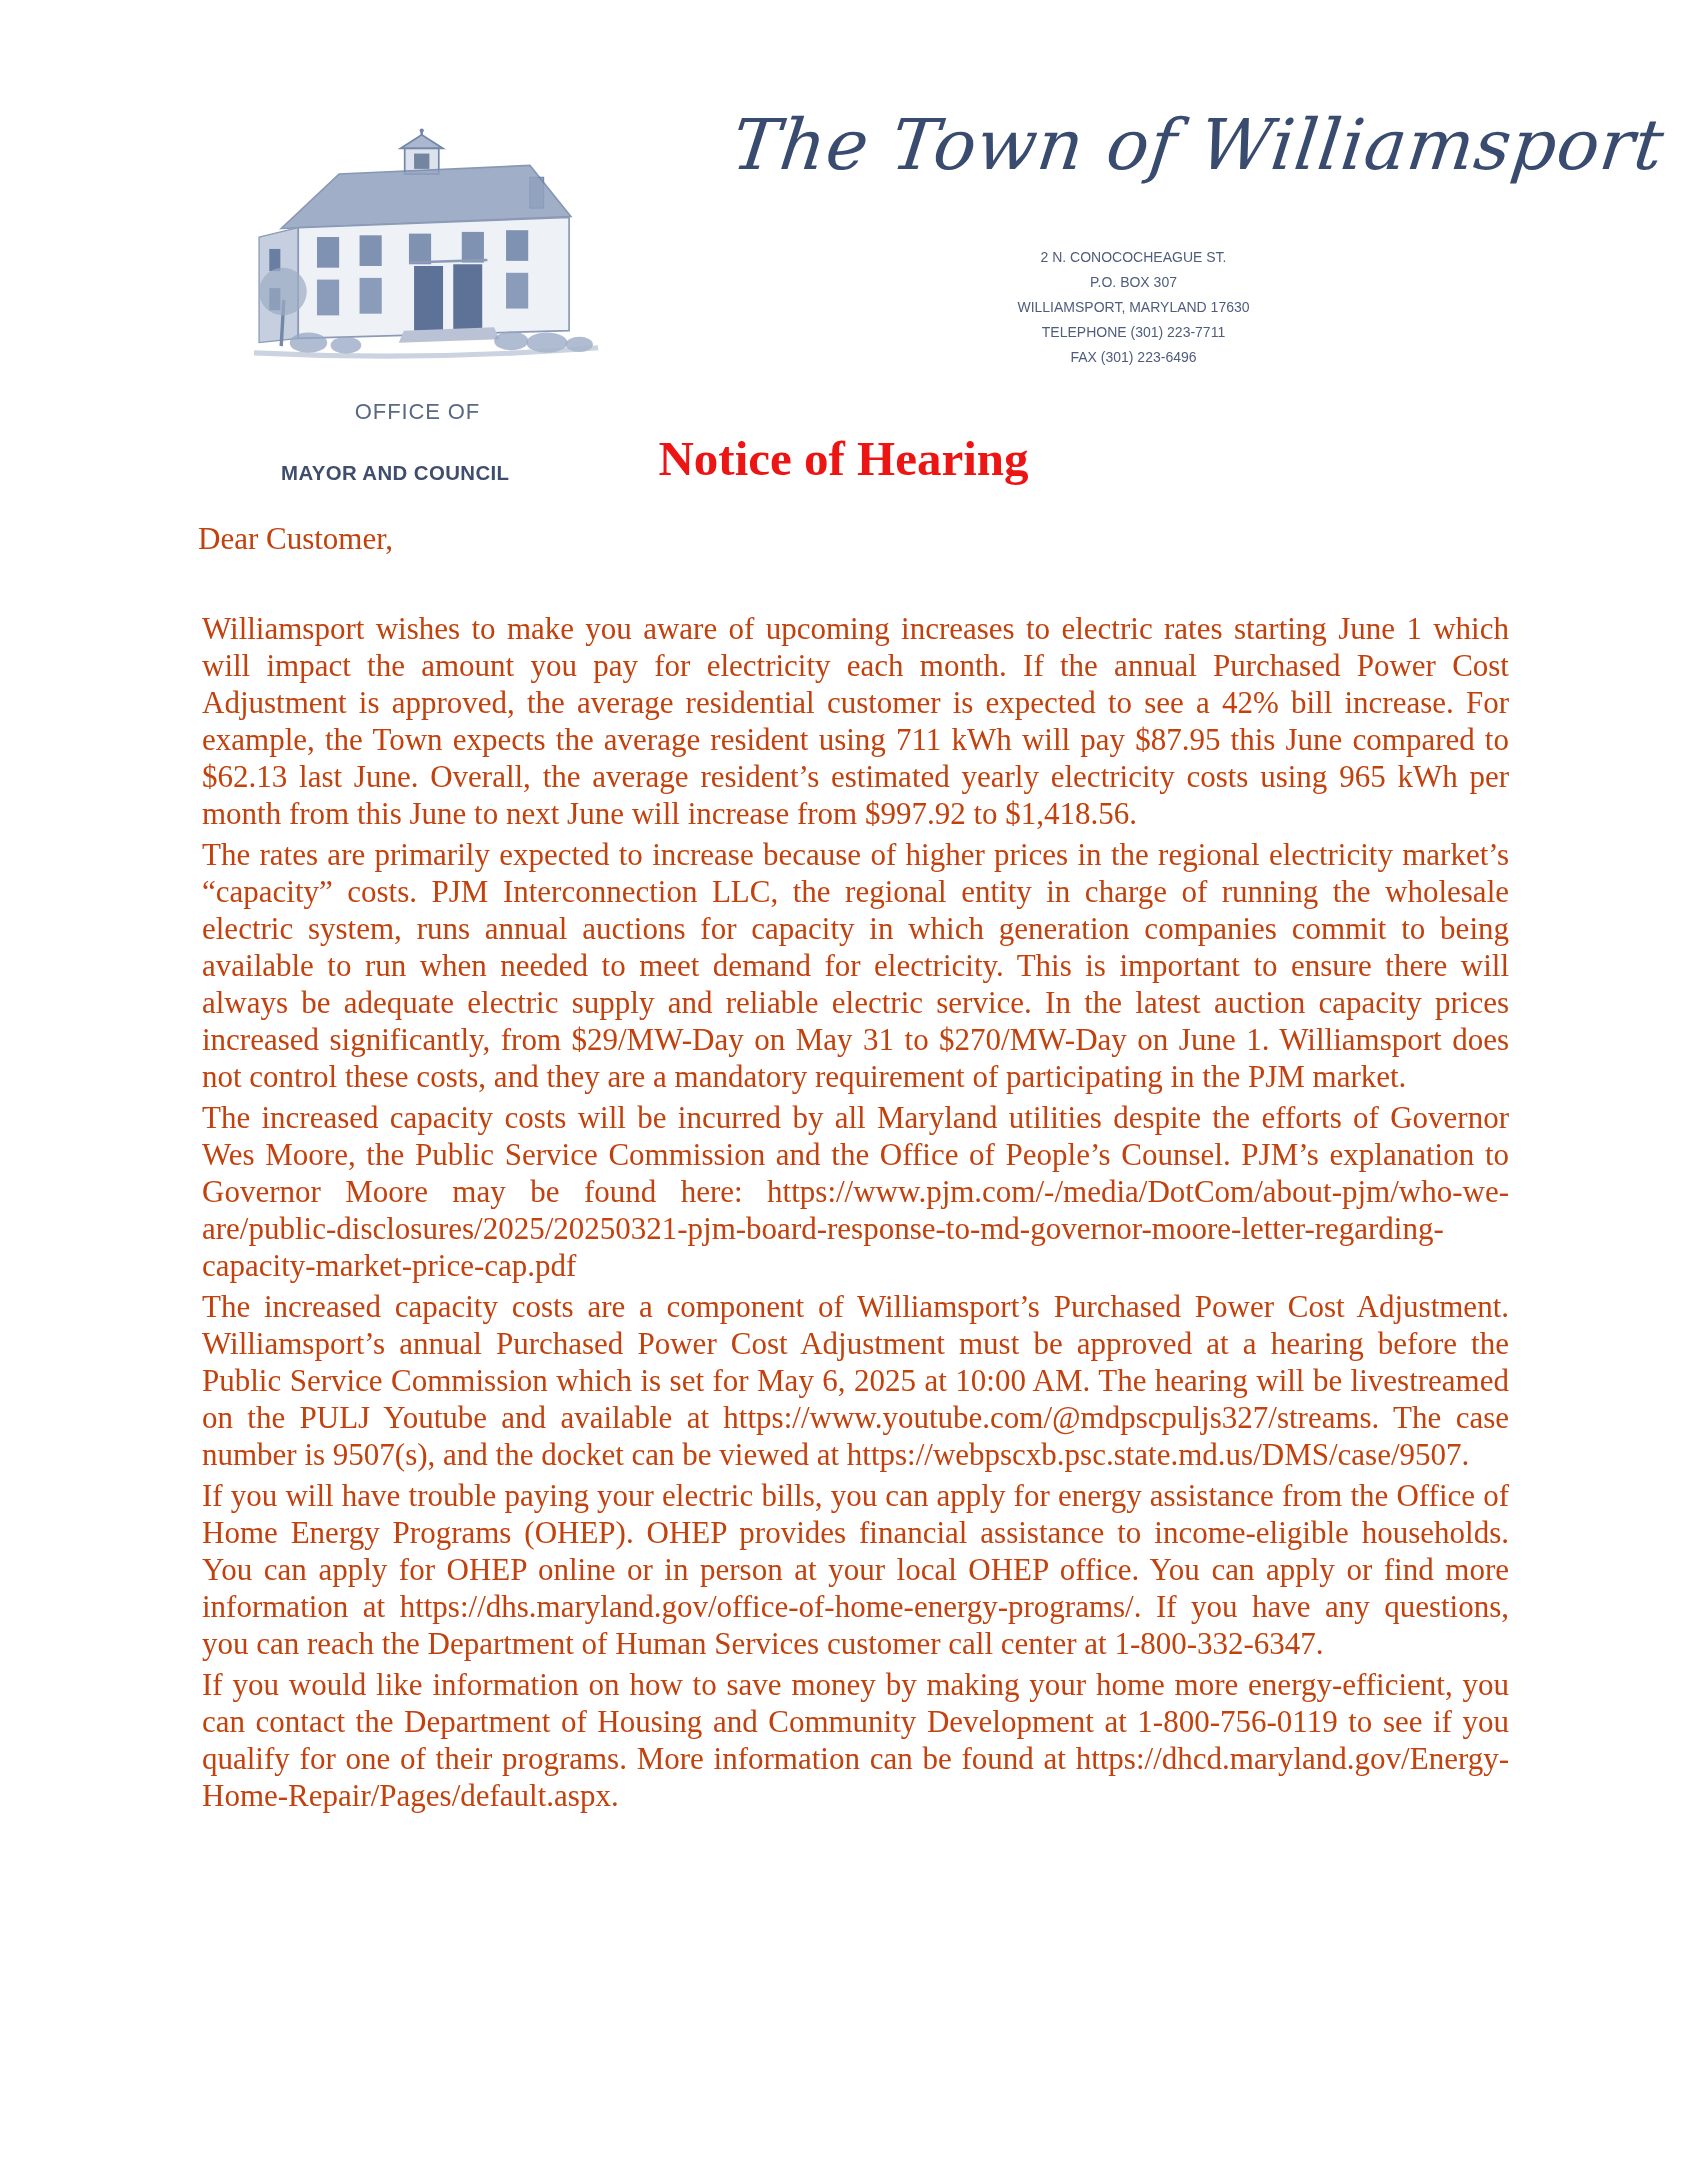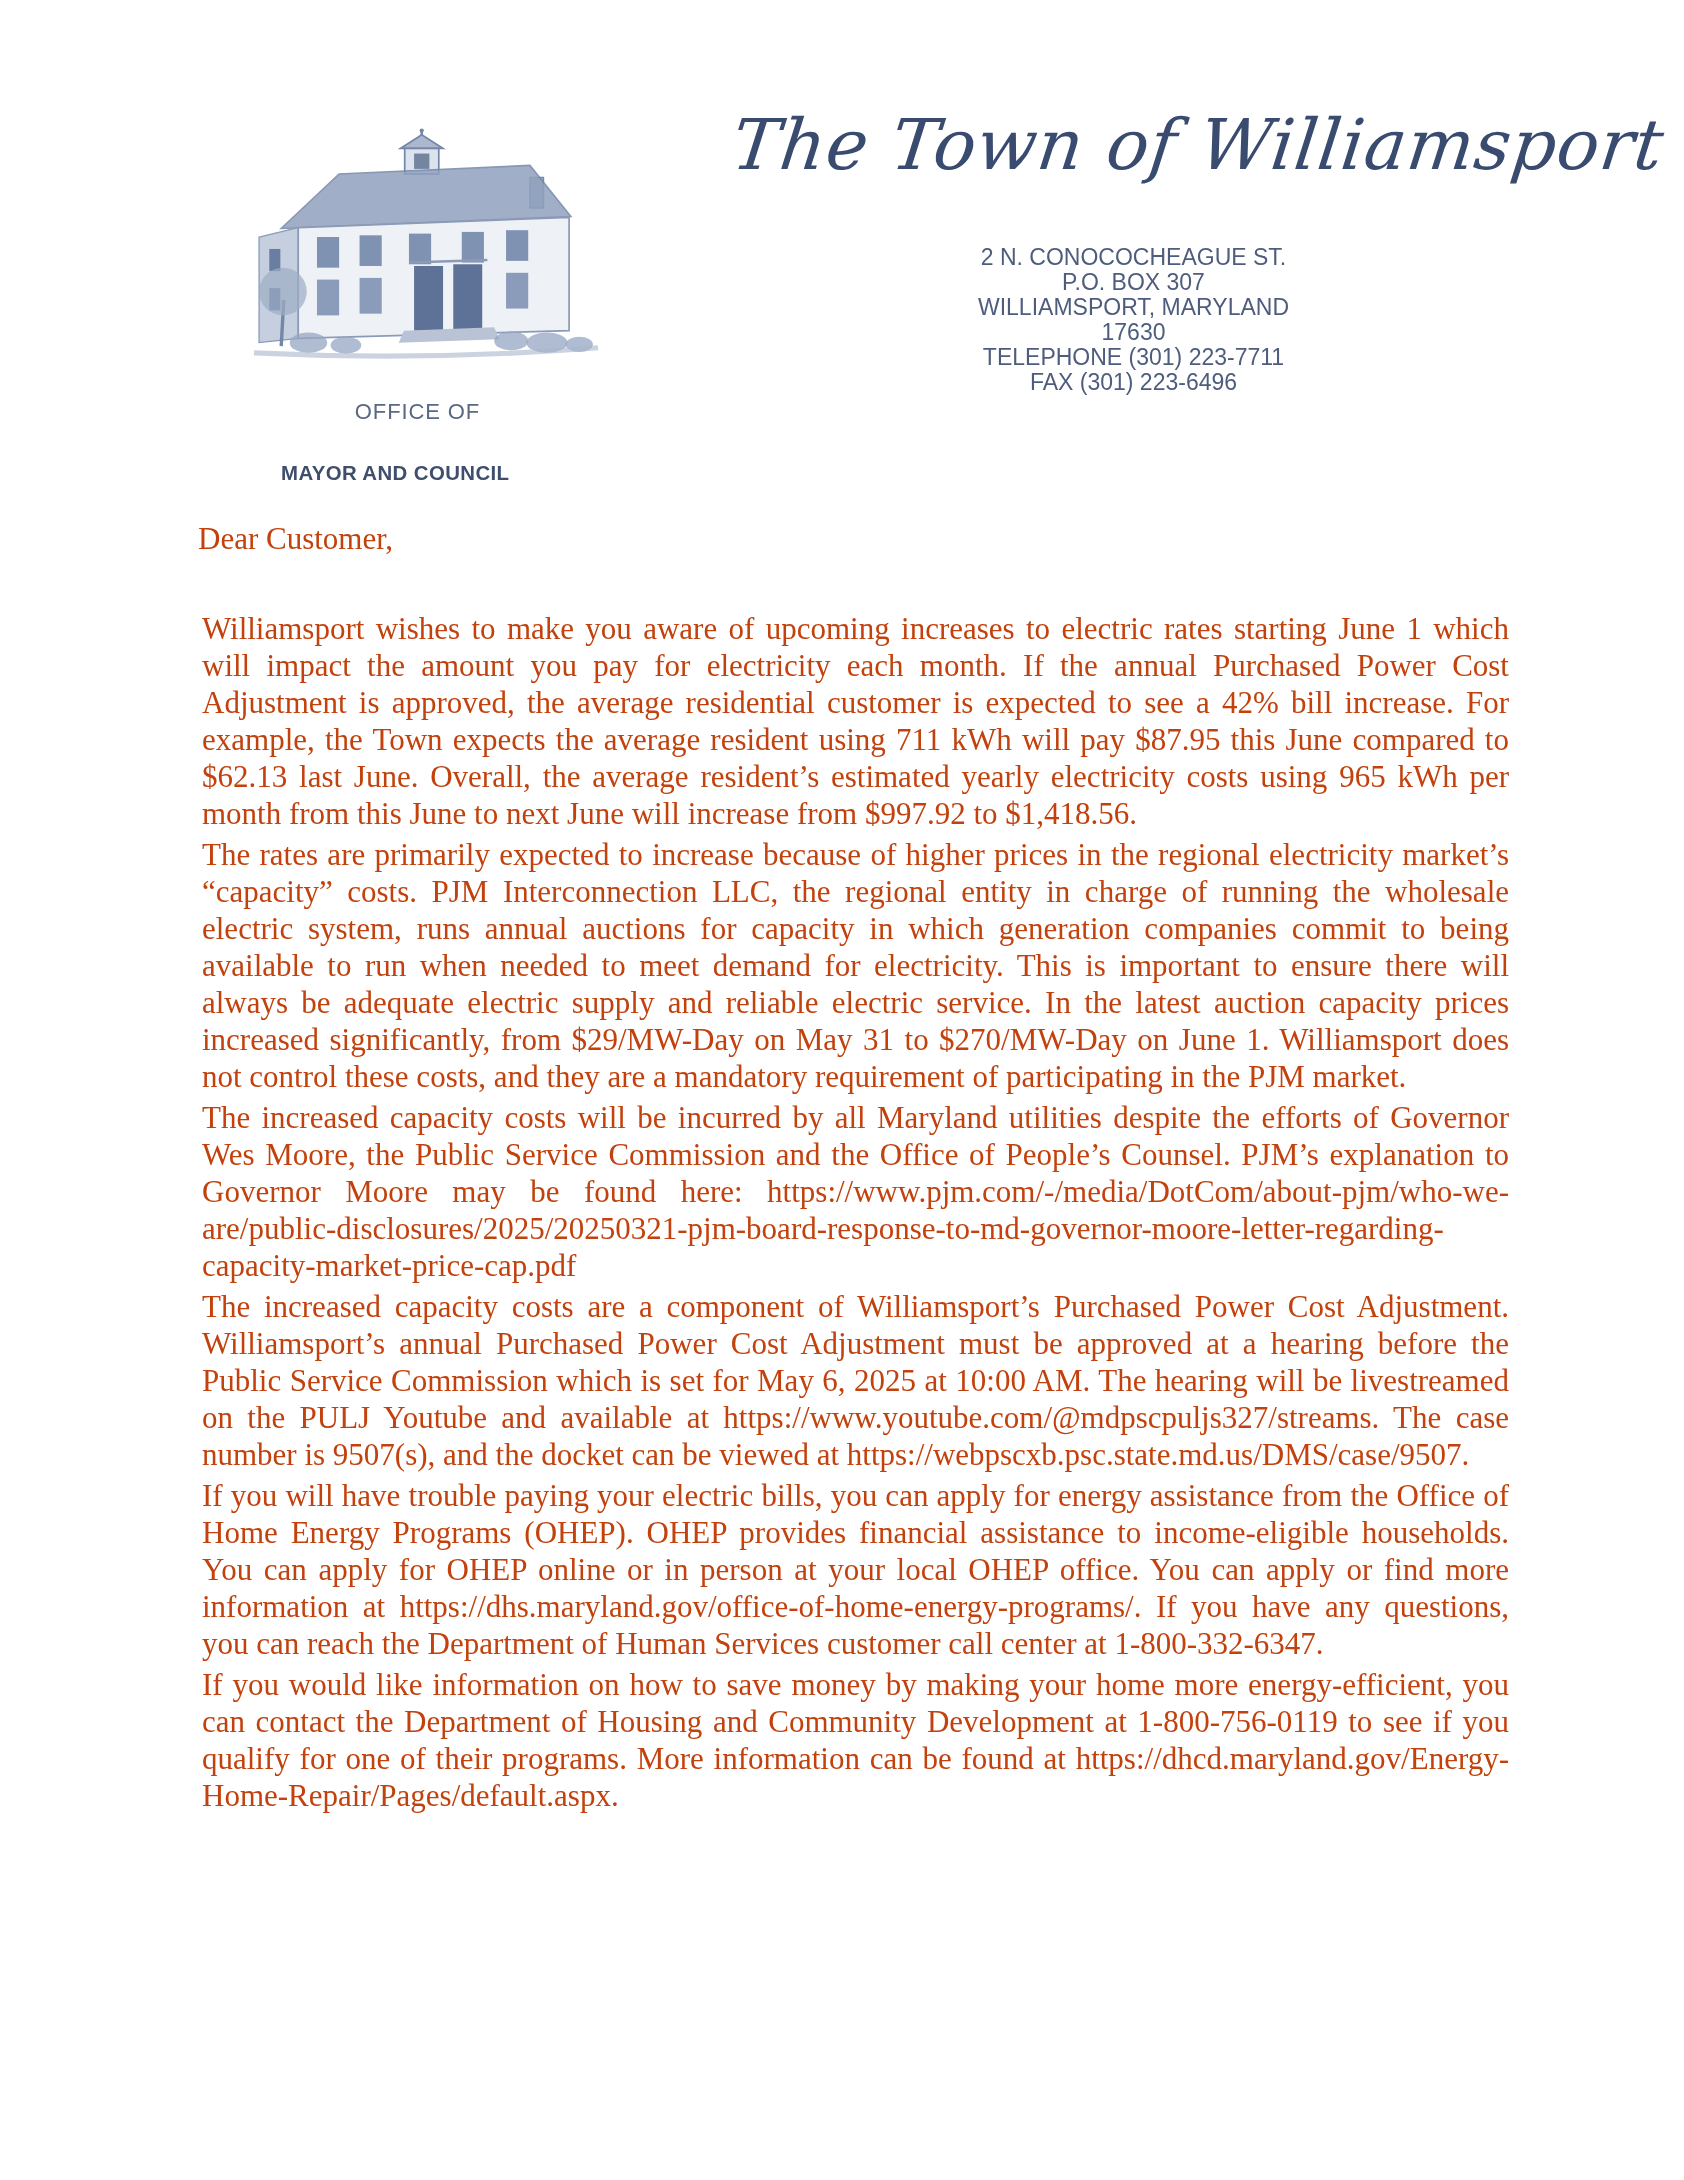--- a/index.html
+++ b/index.html
@@ -23,21 +23,21 @@
     letter-spacing: 0.9px;
     color: #3a4b70;
     transform: skewX(-7deg);
     white-space: nowrap;
   }
   .org-address {
     position: absolute;
     left: 946px; top: 245px; width: 375px;
     text-align: center;
     font-family: "Liberation Sans", sans-serif;
-    font-size: 23px;
+    font-size: 14px;
     line-height: 25px;
     color: #4e5d7d;
   }
   .logo-wrap {
     position: absolute;
     left: 247px; top: 128px; width: 358px; height: 247px;
   }
   .office-of {
     position: absolute;
     left: 324px; top: 399px; width: 187px;
@@ -143,20 +143,21 @@
     <div>2 N. CONOCOCHEAGUE ST.</div>
     <div>P.O. BOX 307</div>
     <div>WILLIAMSPORT, MARYLAND 17630</div>
     <div>TELEPHONE (301) 223-7711</div>
     <div>FAX (301) 223-6496</div>
   </div>
 
   <div class="office-of">OFFICE OF</div>
   <div class="mayor-council">MAYOR AND COUNCIL</div>
 
+  <div class="notice-title">Notice of Hearing</div>
 
   <div class="letter">
     <p class="salutation">Dear Customer,</p>
     <p class="body-par">Williamsport wishes to make you aware of upcoming increases to electric rates starting June 1 which will impact the amount you pay for electricity each month. If the annual Purchased Power Cost Adjustment is approved, the average residential customer is expected to see a 42% bill increase. For example, the Town expects the average resident using 711 kWh will pay $87.95 this June compared to $62.13 last June. Overall, the average resident’s estimated yearly electricity costs using 965 kWh per month from this June to next June will increase from $997.92 to $1,418.56.</p>
     <p class="body-par">The rates are primarily expected to increase because of higher prices in the regional electricity market’s “capacity” costs. PJM Interconnection LLC, the regional entity in charge of running the wholesale electric system, runs annual auctions for capacity in which generation companies commit to being available to run when needed to meet demand for electricity. This is important to ensure there will always be adequate electric supply and reliable electric service. In the latest auction capacity prices increased significantly, from $29/MW-Day on May 31 to $270/MW-Day on June 1. Williamsport does not control these costs, and they are a mandatory requirement of participating in the PJM market.</p>
     <p class="body-par">The increased capacity costs will be incurred by all Maryland utilities despite the efforts of Governor Wes Moore, the Public Service Commission and the Office of People’s Counsel. PJM’s explanation to Governor Moore may be found here: https://www.pjm.com/-/media/DotCom/about-pjm/who-we-are/public-disclosures/2025/20250321-pjm-board-response-to-md-governor-moore-letter-regarding-capacity-market-price-cap.pdf</p>
     <p class="body-par">The increased capacity costs are a component of Williamsport’s Purchased Power Cost Adjustment. Williamsport’s annual Purchased Power Cost Adjustment must be approved at a hearing before the Public Service Commission which is set for May 6, 2025 at 10:00 AM. The hearing will be livestreamed on the PULJ Youtube and available at https://www.youtube.com/@mdpscpuljs327/streams. The case number is 9507(s), and the docket can be viewed at https://webpscxb.psc.state.md.us/DMS/case/9507.</p>
     <p class="body-par">If you will have trouble paying your electric bills, you can apply for energy assistance from the Office of Home Energy Programs (OHEP). OHEP provides financial assistance to income-eligible households. You can apply for OHEP online or in person at your local OHEP office. You can apply or find more information at https://dhs.maryland.gov/office-of-home-energy-programs/. If you have any questions, you can reach the Department of Human Services customer call center at 1-800-332-6347.</p>
     <p class="body-par">If you would like information on how to save money by making your home more energy-efficient, you can contact the Department of Housing and Community Development at 1-800-756-0119 to see if you qualify for one of their programs. More information can be found at https://dhcd.maryland.gov/Energy-Home-Repair/Pages/default.aspx.</p>
   </div>

